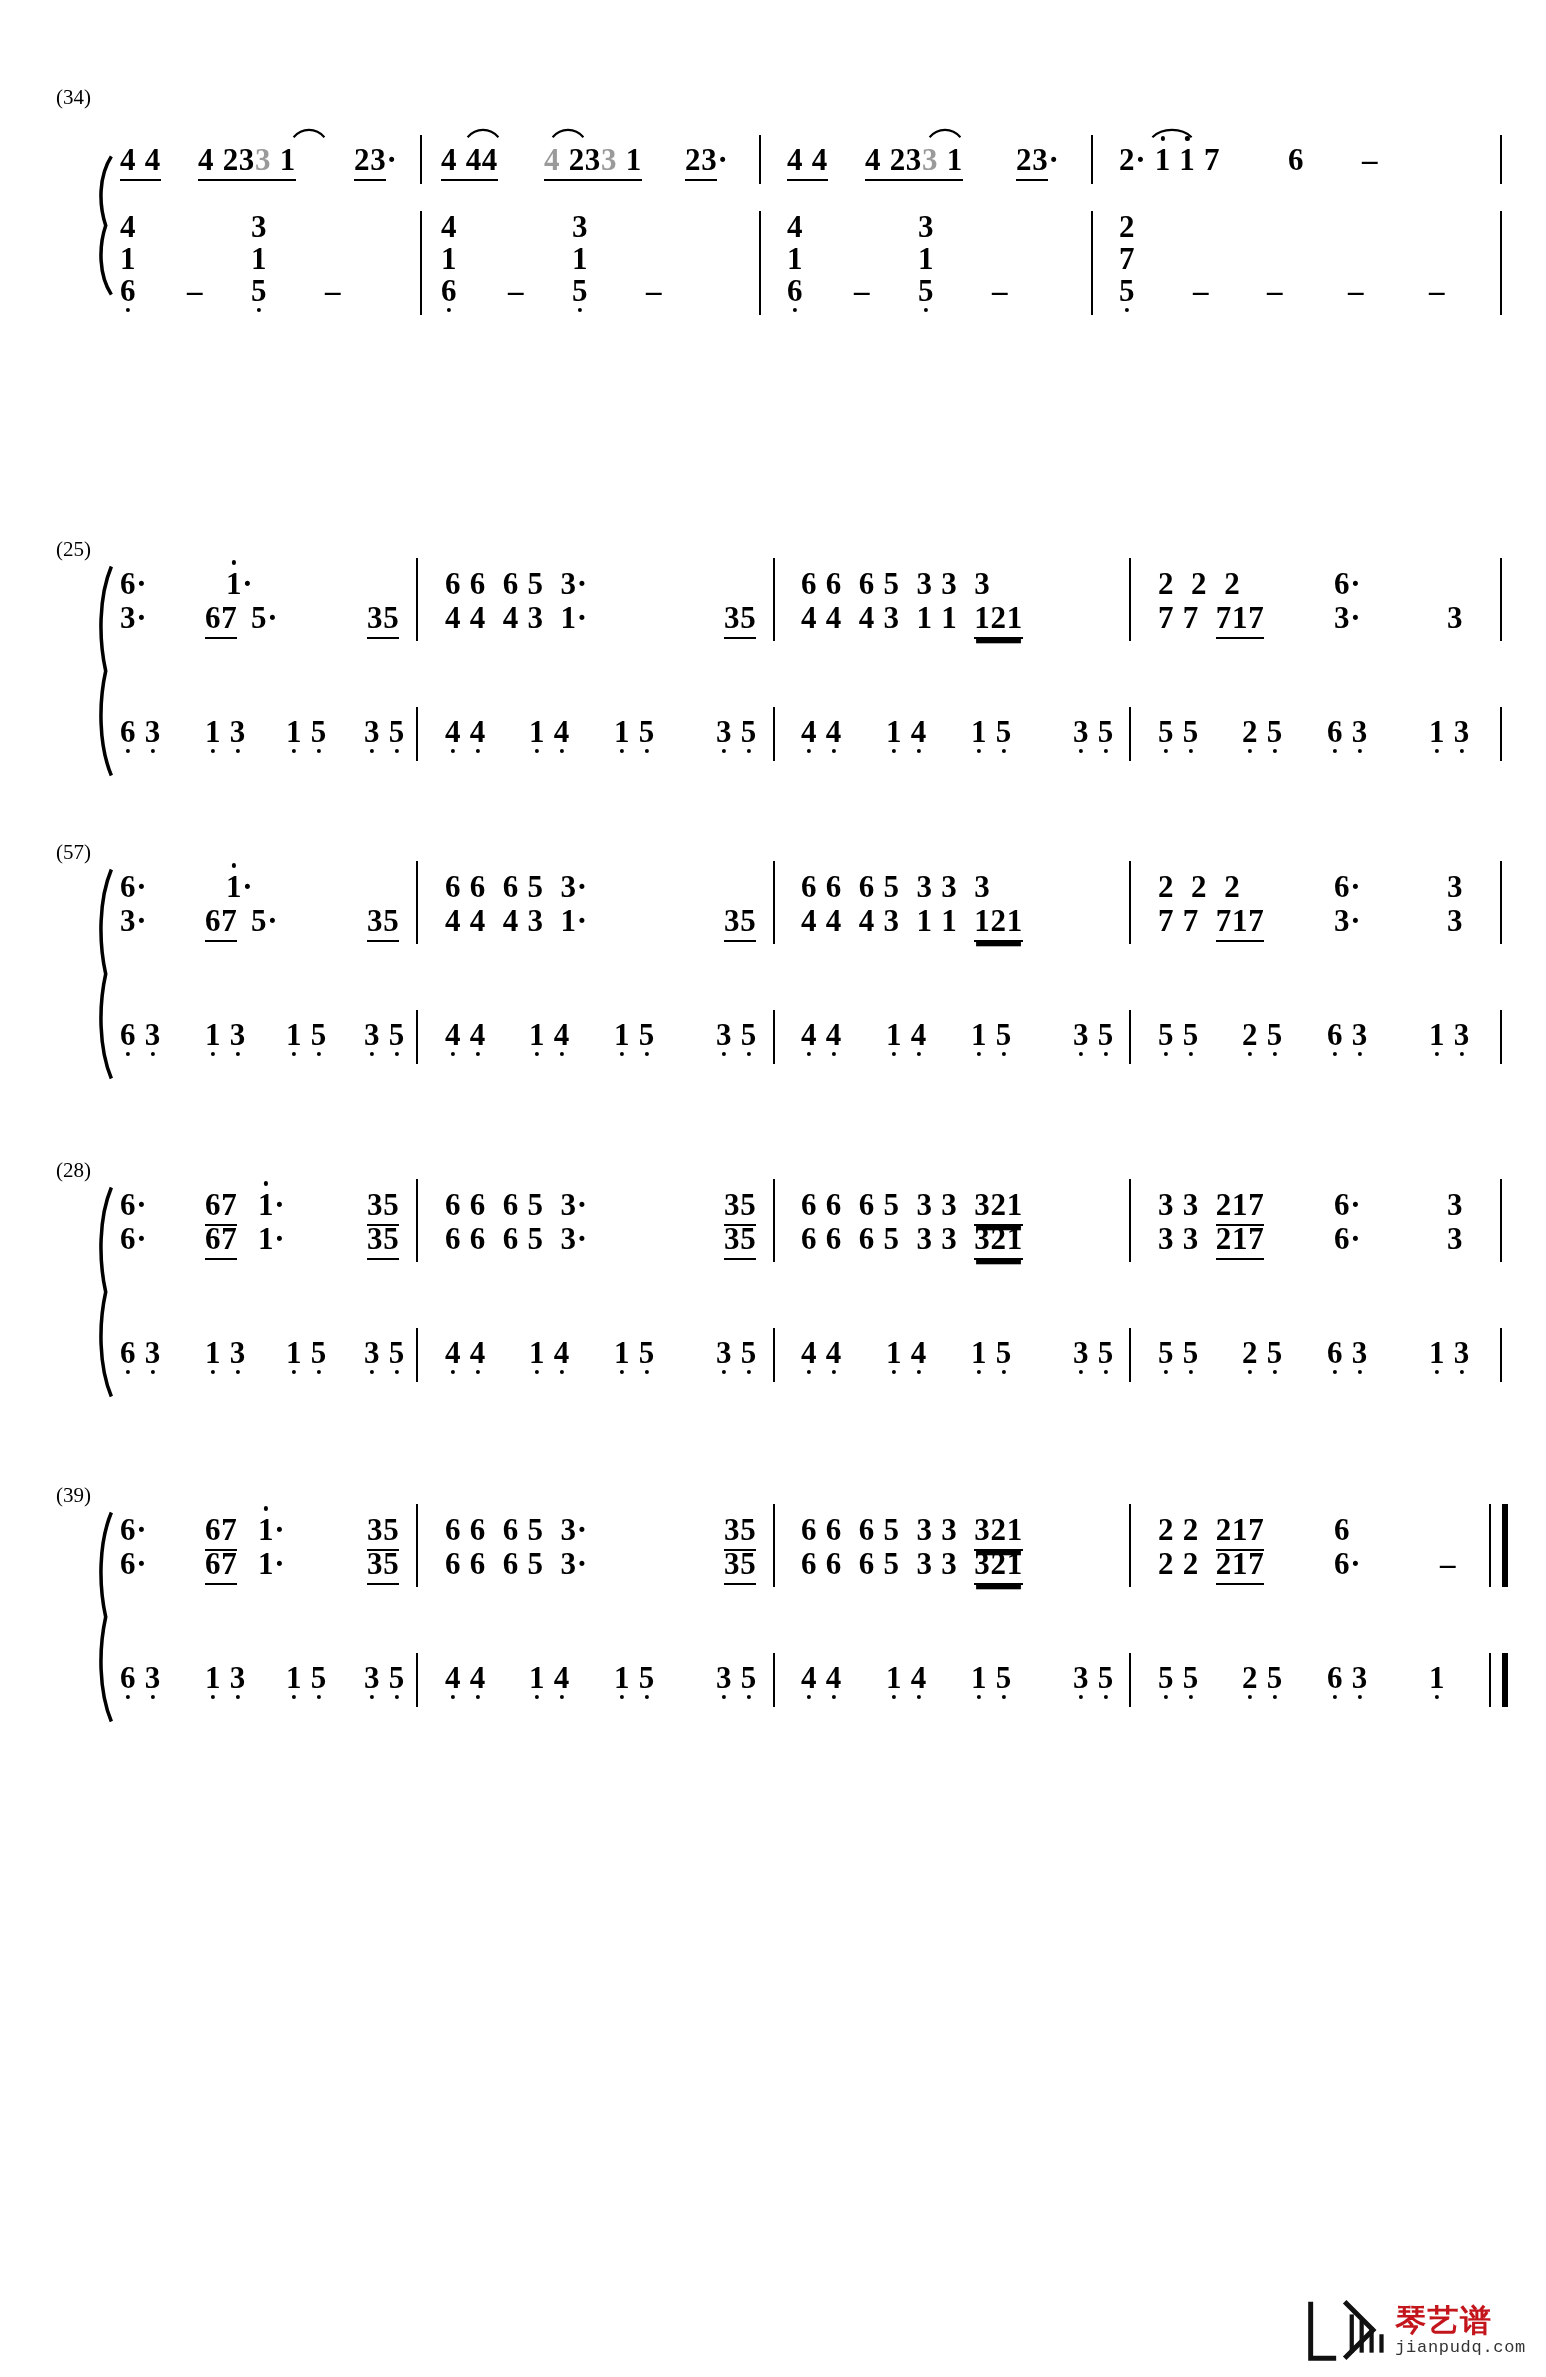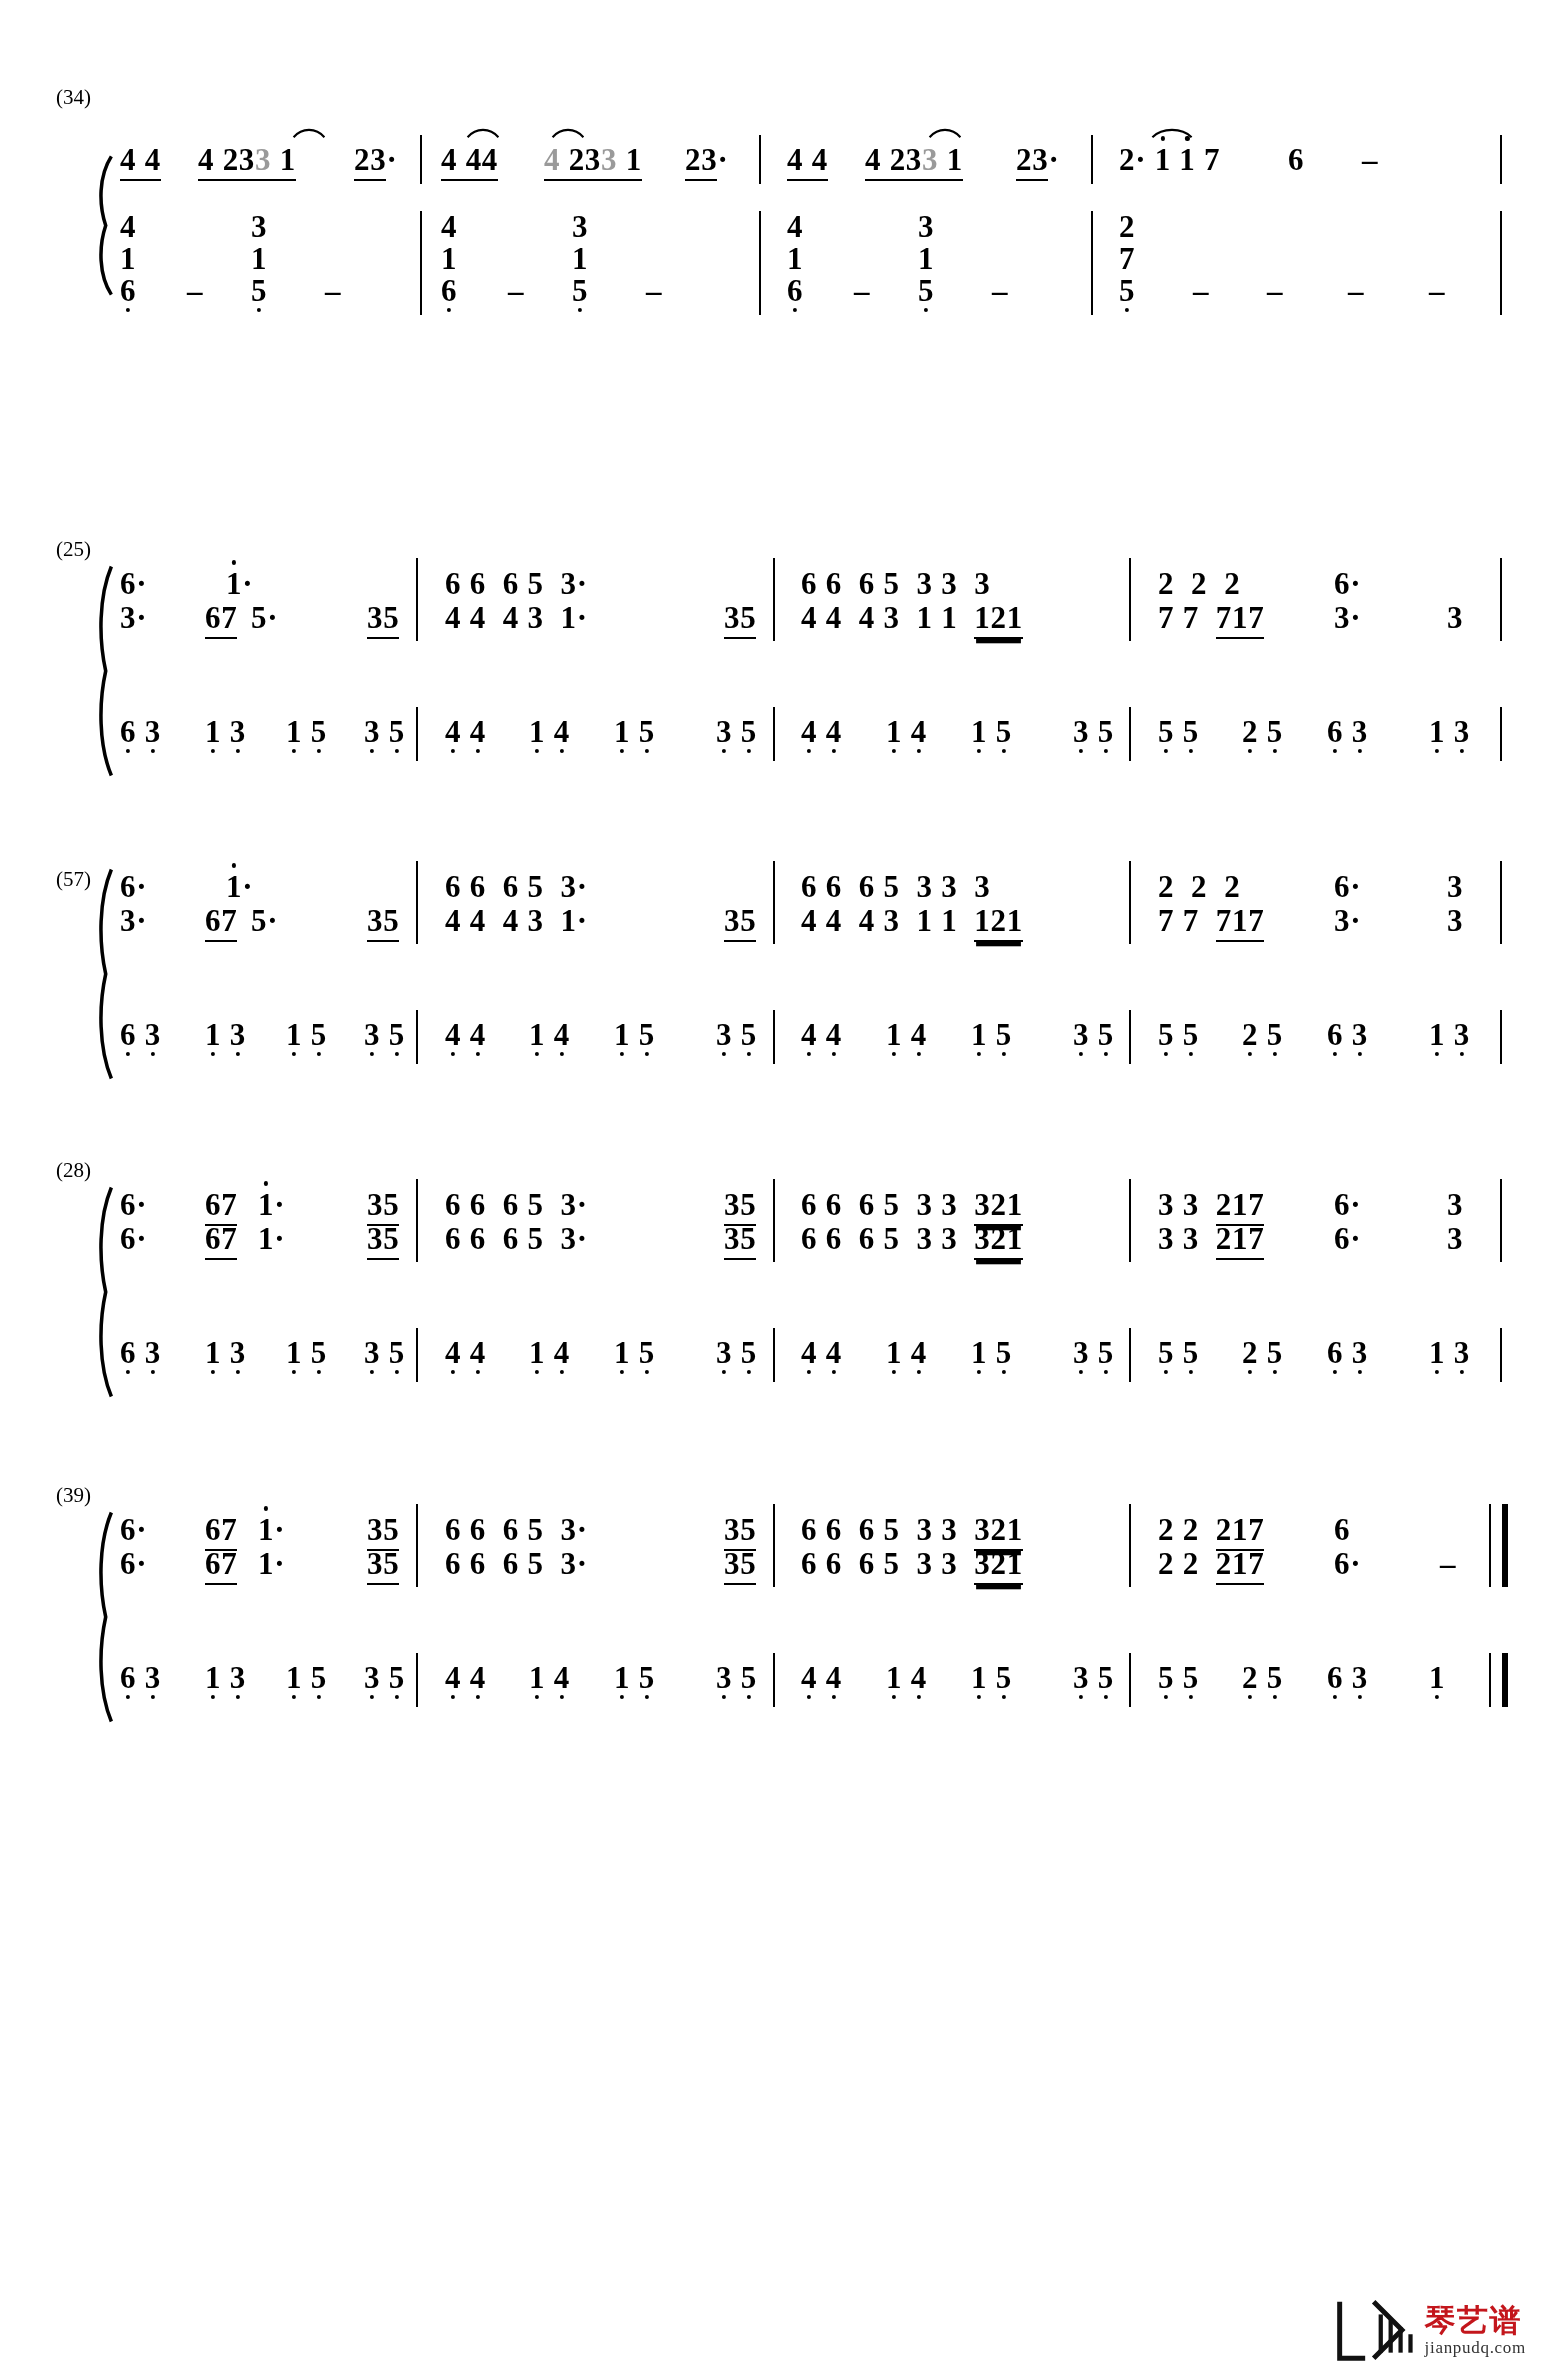--- a/index.html
+++ b/index.html
@@ -134,21 +134,21 @@
     line-height: 1;
   }
   .wm-main {
     font-family: "Liberation Serif", serif;
     font-size: 31px;
     font-weight: bold;
     color: #c3161c;
     letter-spacing: 1.4px;
   }
   .wm-sub {
-    font-family: Liberation Serif, serif;
+    font-family: Liberation Mono, monospace;
     font-size: 17px;
     color: #333;
     letter-spacing: 0.7px;
     margin-top: 2.8px;
   }
   .wm-mark svg { display:block; }
 </style>
 </head>
 <body>
 
@@ -351,21 +351,21 @@
         <div class="grp" style="left:1038px;"><span class="dotBelow">5</span>&nbsp;<span class="dotBelow">5</span></div>
         <div class="grp" style="left:1122px;"><span class="dotBelow">2</span>&nbsp;<span class="dotBelow">5</span></div>
         <div class="grp" style="left:1207px;"><span class="dotBelow">6</span>&nbsp;<span class="dotBelow">3</span></div>
         <div class="grp" style="left:1309px;"><span class="dotBelow">1</span>&nbsp;<span class="dotBelow">3</span></div>
         <div class="barline" style="left:1380px; top:-5.6px; height:54px;"></div>
       </div>
     </div>
   </div>
 
   <div class="system" style="top:875px;">
-    <div class="measure-number" style="top:-35px;margin-top:27px;">(57)</div>
+    <div class="measure-number" style="top:-35px;">(57)</div>
 
     <div class="brace" style="top:-7px;">
       <svg width="24" height="212" viewBox="0 0 34 300">
         <path d="M26 2 C8 45, 8 105, 18 150 C8 195, 8 255, 26 298" stroke="#000" stroke-width="5" fill="none"></path>
       </svg>
     </div>
 
     <div class="staff" style="top:-7px;">
       <div class="row" style="height:34px;">
         <div class="grp" style="left:0px;">6<span>·</span></div>

